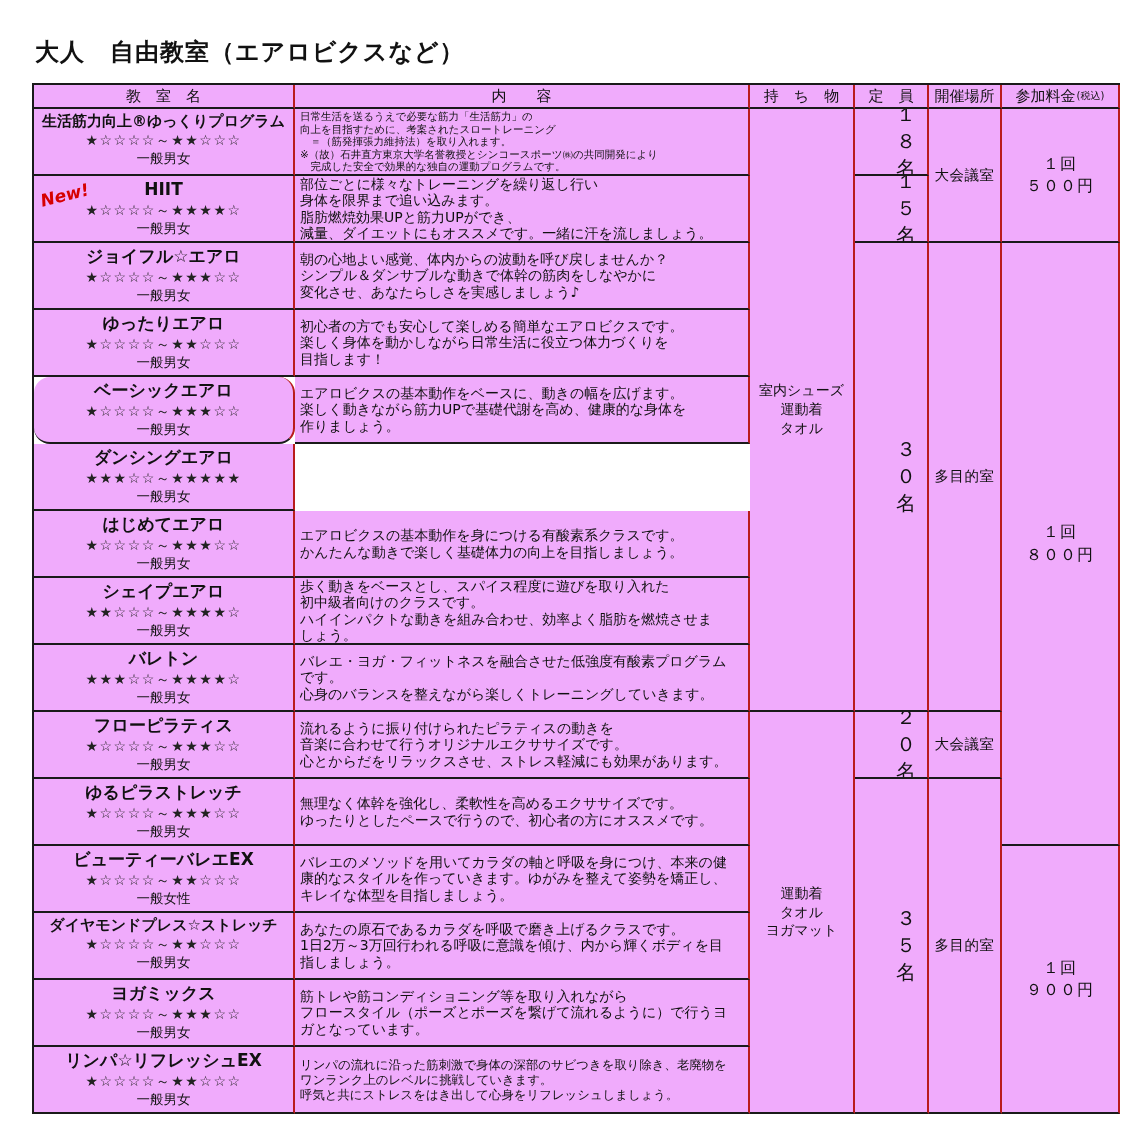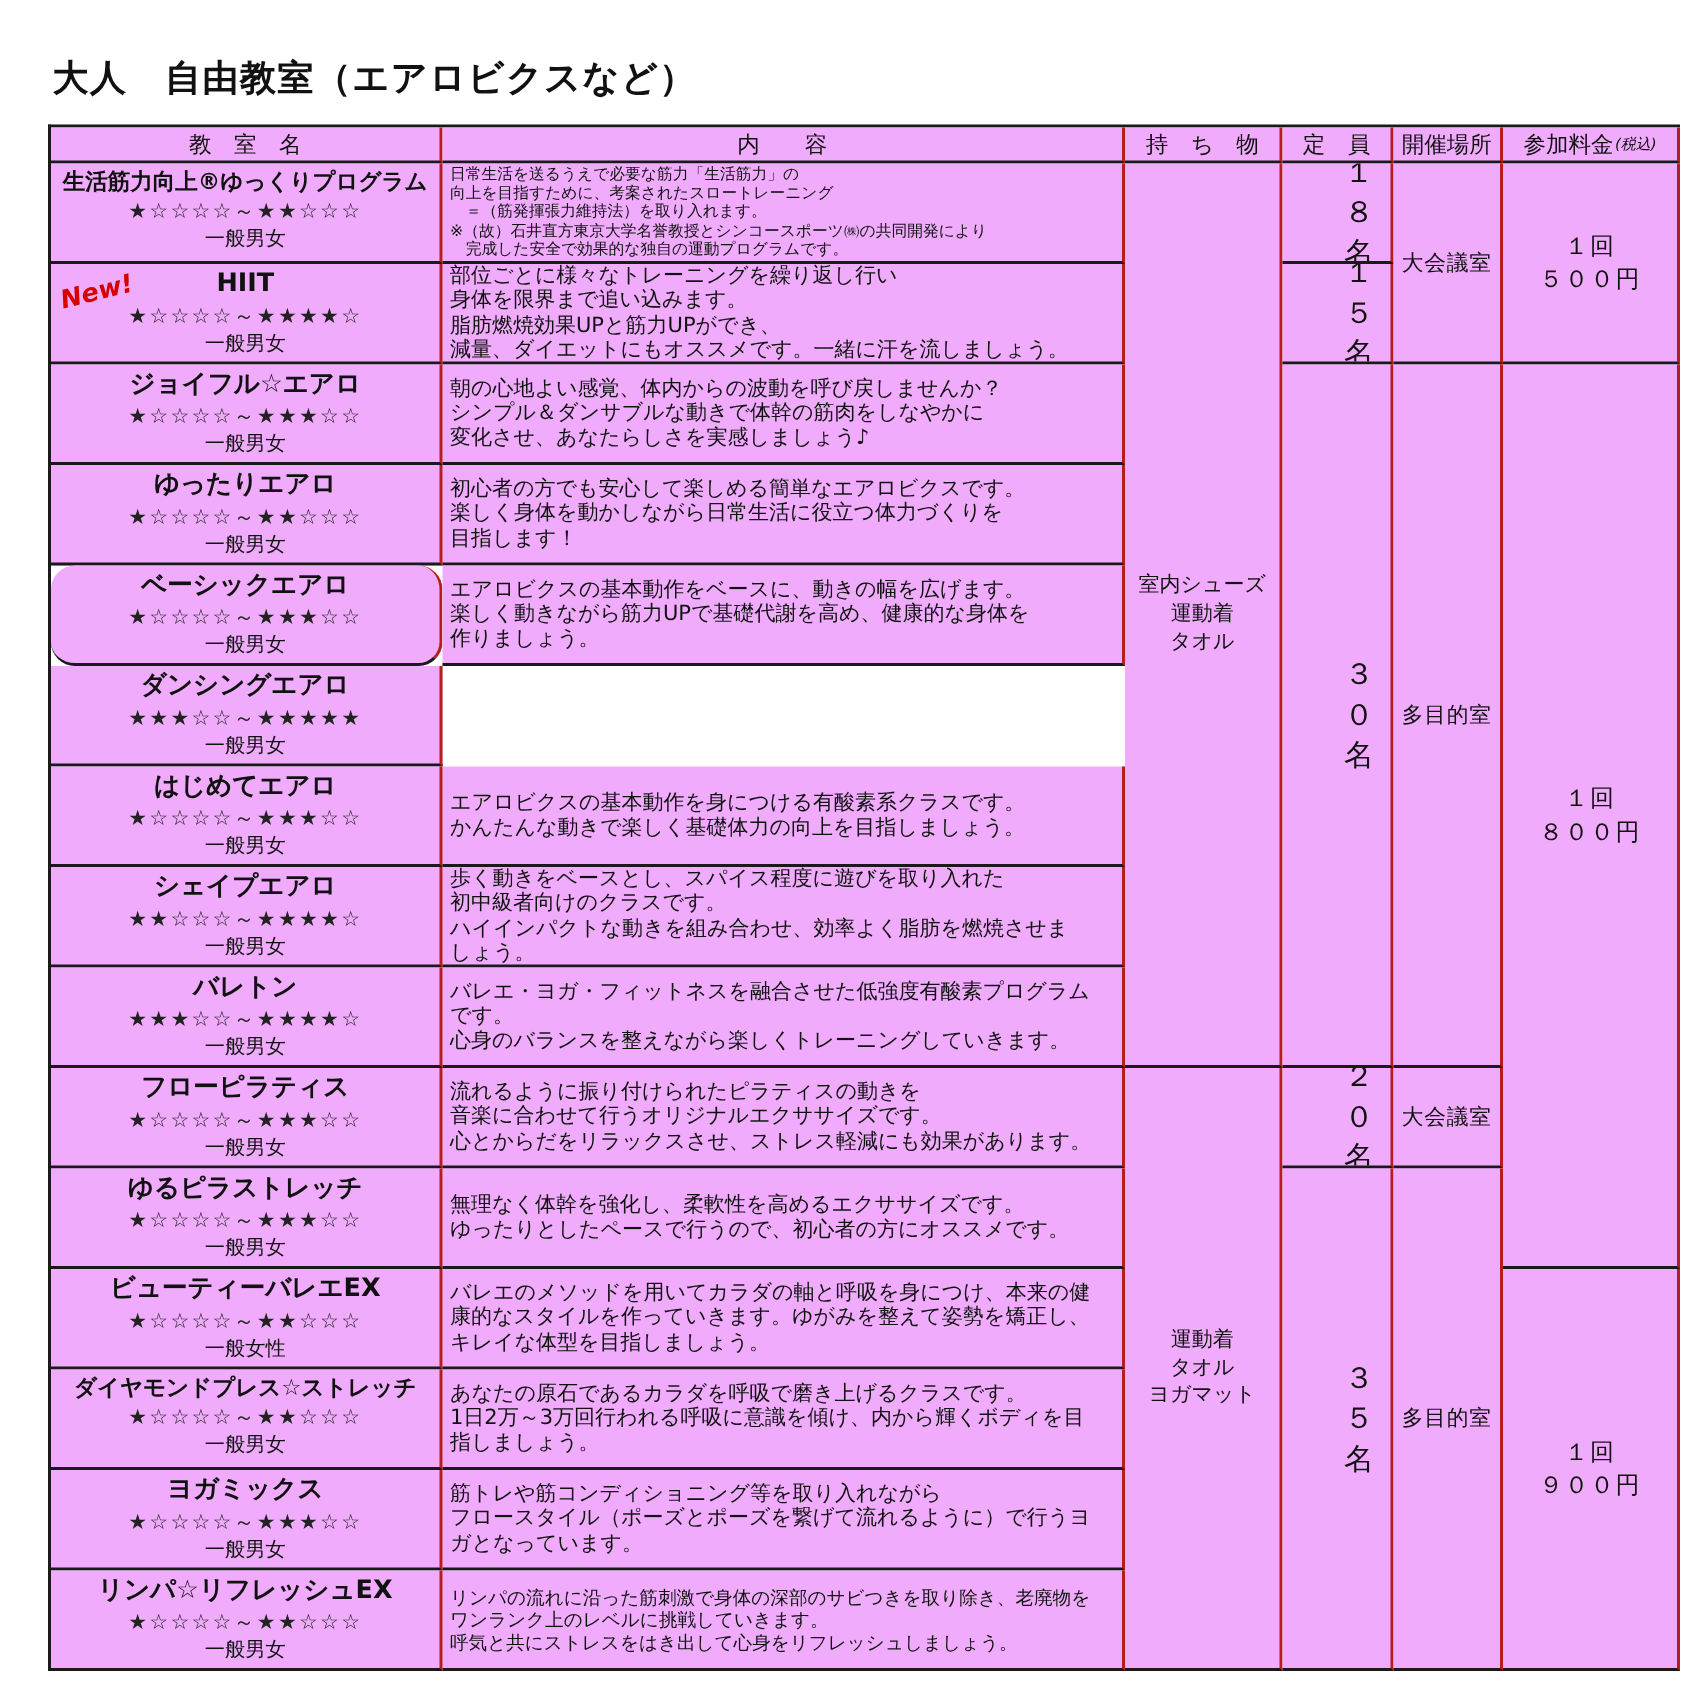--- a/index.html
+++ b/index.html
@@ -26,21 +26,21 @@
     border-right:2px solid #b91c1c;
     border-bottom:2px solid #1a1a1a;
     box-sizing:border-box;background:#f0abfc;overflow:hidden;
   }
   .hcell{
     grid-row:1;display:flex;align-items:center;justify-content:center;
     font-size:15px;white-space:nowrap;
   }
   .col1{grid-column:1}.col2{grid-column:2}.col3{grid-column:3}
   .col4{grid-column:4}.col5{grid-column:5}.col6{grid-column:6}
-  .fee-small{font-size:10px;margin-left:1px;font-style:italic;}
+  .fee-small{font-size:10px;margin-left:1px;}
   .name-cell{
     position:relative;display:flex;flex-direction:column;align-items:center;
     padding:4px 2px 6px;text-align:center;
   }
   .class-name{font-size:17px;font-weight:bold;line-height:1.15;white-space:nowrap;}
   .name--sm{font-size:15px;}
   .stars{font-size:14px;letter-spacing:1.5px;margin-top:2px;white-space:nowrap;color:#222;}
   .audience{font-size:13.5px;margin-top:auto;color:#111;}
   .new-badge{
     position:absolute;left:6px;top:9px;

